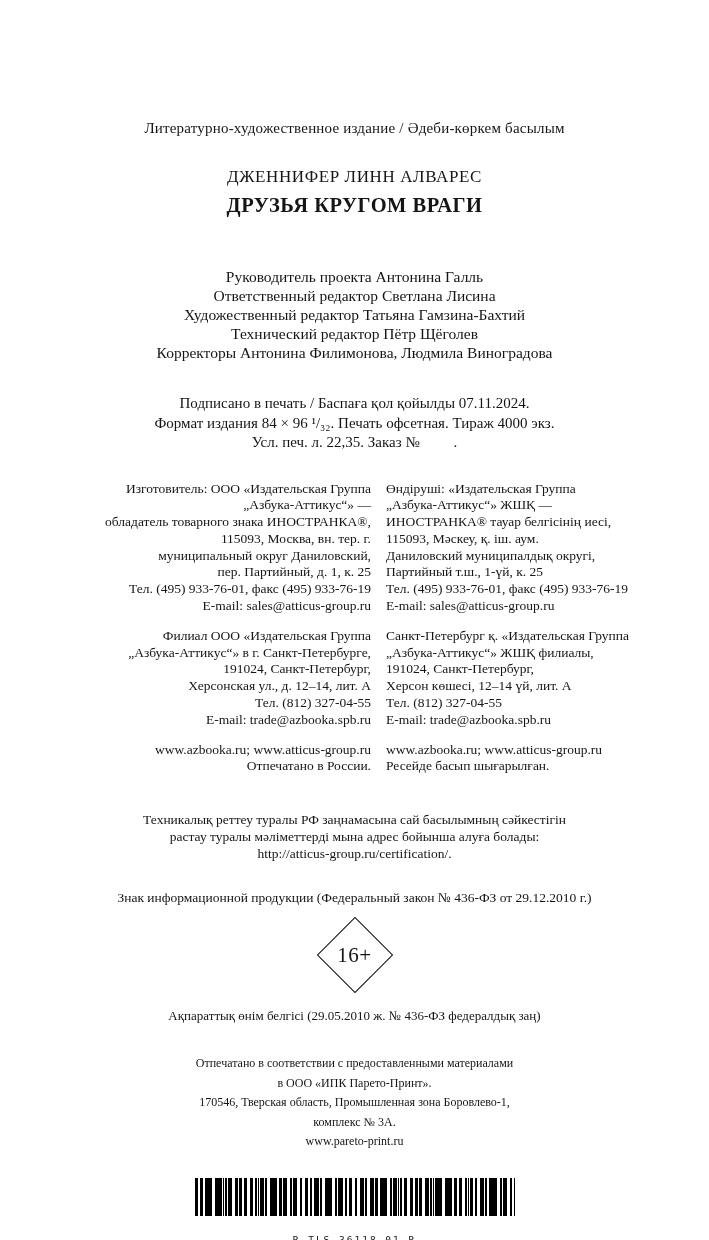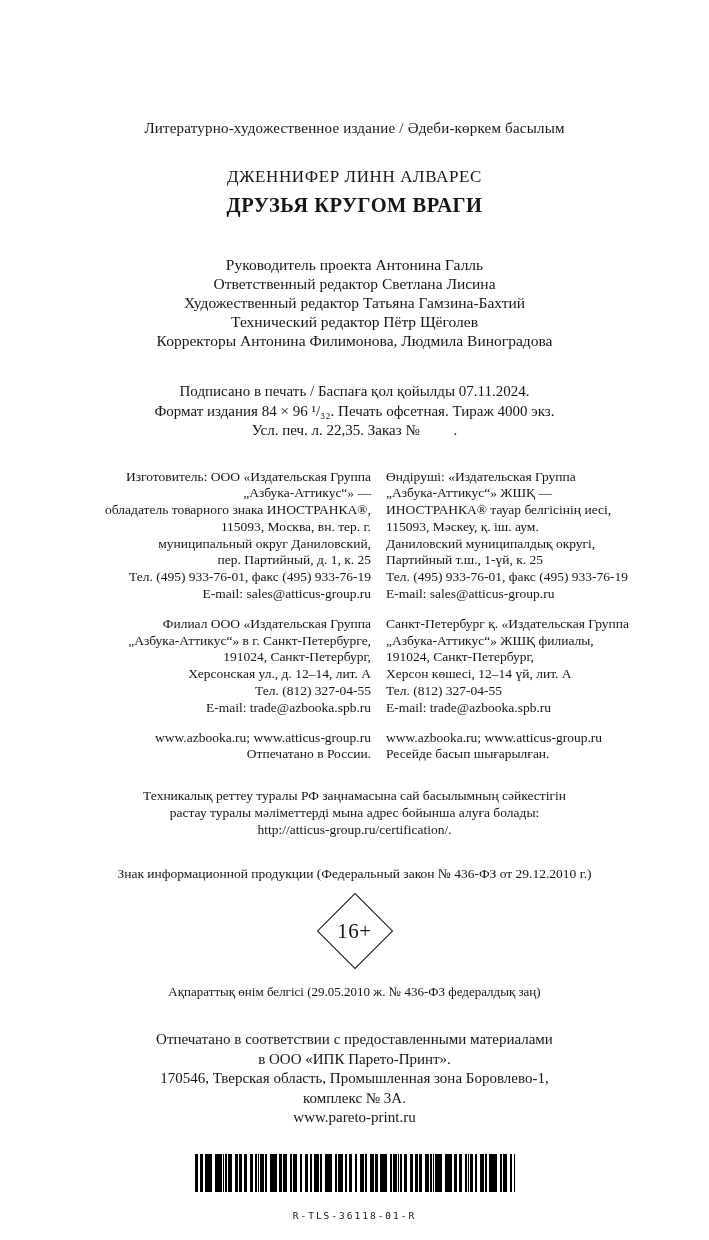--- a/index.html
+++ b/index.html
@@ -32,21 +32,21 @@
     font-size: 17px;
     letter-spacing: 0.6px;
   }
   .title {
     margin-top: 7px;
     font-size: 20.5px;
     font-weight: bold;
     letter-spacing: 0.5px;
   }
   .credits {
-    margin-top: 38px;
+    margin-top: 50px;
     font-size: 15.5px;
     line-height: 19px;
   }
   .printinfo {
     margin-top: 32px;
     font-size: 15px;
     line-height: 19.5px;
   }
   .cols {
     margin-top: 28px;
@@ -56,21 +56,21 @@
     padding-left: 48px;
   }
   .col {
     width: 276px;
     font-size: 13.5px;
     line-height: 16.8px;
   }
   .col-left  { text-align: right; }
   .col-right { text-align: left; }
   .block { margin-bottom: 13px; }
-  .block:last-child { margin-bottom: 0; }
+  .block:last-child { margin-bottom: 12px; }
 
   .cert {
     margin-top: 24px;
     font-size: 13.5px;
     line-height: 17px;
   }
   .sign-ru {
     margin-top: 28px;
     font-size: 13.5px;
   }
@@ -95,21 +95,21 @@
     justify-content: center;
     font-size: 21px;
     letter-spacing: 0.5px;
   }
   .sign-kz {
     margin-top: 14px;
     font-size: 13px;
   }
   .printedat {
     margin-top: 30px;
-    font-size: 15px;
+    font-size: 12px;
     line-height: 19.5px;
   }
   .barcode-wrap {
     margin: 26px auto 0 auto;
     width: 320px;
   }
   .barcode-bars {
     height: 38px;
     width: 320px;
     background-color: #ffffff;

